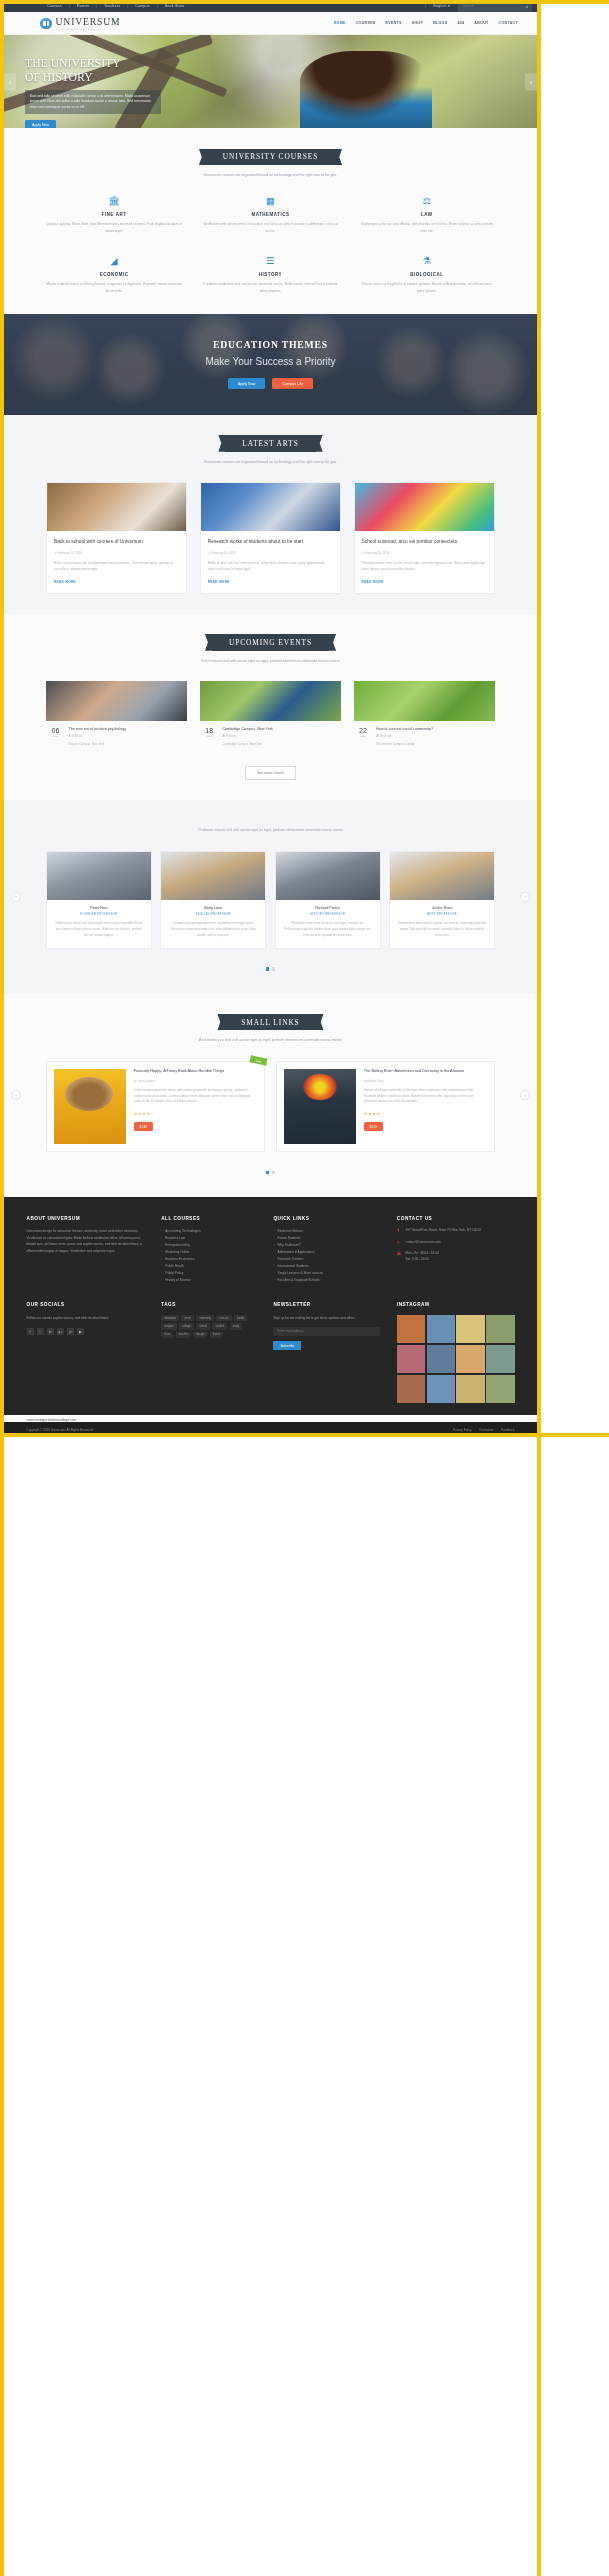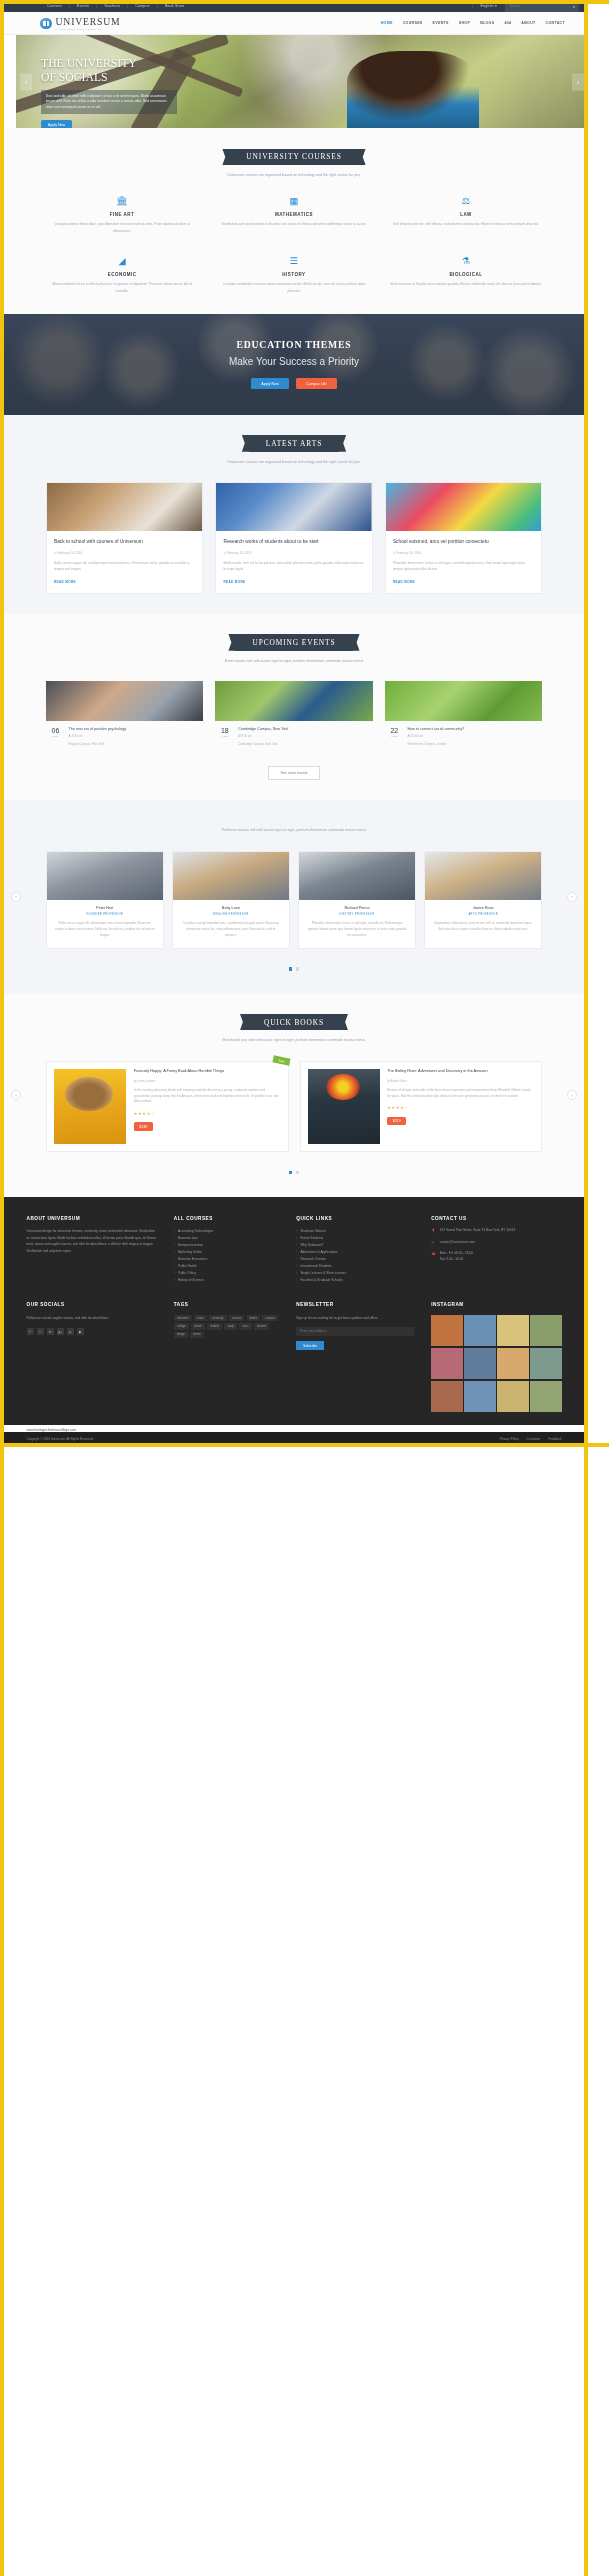--- a/index.html
+++ b/index.html
@@ -3,21 +3,21 @@
 <meta charset="utf-8">
 <style>
   * { box-sizing: border-box; margin:0; padding:0; }
   body {
     width: 609px; height: 2576px;
     font-family: "Liberation Sans", sans-serif;
     background: #ffffff;
     overflow: hidden;
     position: relative;
   }
-  .page { width:588px; position:relative; }
+  .page { width:541px; position:relative; }
 
   
   .frame-top, .frame-bottom { position:absolute; left:0; width:609px; height:3.9px; background:#f1c40f; z-index:60; }
   .frame-top { top:0; }
   .frame-bottom { bottom:0; }
   .frame-left, .frame-right { position:absolute; top:0; width:3.9px; height:2576px; background:#f1c40f; z-index:60; }
   .frame-left { left:0; }
   .frame-right { right:0; }
 
   
@@ -51,21 +51,20 @@
   .mainnav a.active { color:#2e8bd0; }
 
   
   .hero { height:93px; position:relative; overflow:hidden;
           background:
             radial-gradient(circle at 12% 30%, rgba(255,255,255,.55) 0 6%, transparent 22%),
             radial-gradient(circle at 30% 65%, rgba(160,190,90,.6) 0 8%, transparent 26%),
             radial-gradient(circle at 52% 20%, rgba(255,255,255,.6) 0 7%, transparent 24%),
             radial-gradient(circle at 70% 55%, rgba(188,205,120,.55) 0 9%, transparent 28%),
             linear-gradient(150deg,#8e9a5b 0%, #b6bd78 25%, #6f6a4f 48%, #c9cf8e 70%, #8a8f5e 100%);
-          margin-left: 16px;
   }
   .hero .branch { position:absolute; background:#5a4e41; opacity:.85; border-radius:3.1px; }
   .hero .b1 { width:233px; height:12.4px; left:-15.6px; top:33px; transform:rotate(-18deg); }
   .hero .b2 { width:202px; height:9.3px; left:31px; top:15.6px; transform:rotate(22deg); }
   .hero .b3 { width:93px; height:23px; left:101px; top:47px; transform:rotate(-60deg); }
   .hero .girl { position:absolute; right:109px; top:15.6px; width:132px; height:78px;
                 background:
                   radial-gradient(ellipse at 40% 22%, #3a2418 0 34%, transparent 62%),
                   radial-gradient(ellipse at 46% 45%, #b57a55 0 18%, transparent 44%),
                   linear-gradient(180deg, transparent 45%, #2b7fb8 68%, #20608d 100%);
@@ -266,21 +265,21 @@
   </div>
 
   <div class="hero">
     <div class="branch b1"></div>
     <div class="branch b2"></div>
     <div class="branch b3"></div>
     <div class="girl"></div>
     <div class="hero-text">
       <div class="hero-title">
         <div>THE UNIVERSITY</div>
-        <div>OF SOCIALS</div>
+        <div>OF HISTORY</div>
       </div>
       <div class="hero-sub">Duis sed odio sit amet nibh vulputate cursus a sit amet mauris. Morbi accumsan ipsum velit. Nam nec tellus a odio tincidunt auctor a ornare odio. Sed non mauris vitae erat consequat auctor eu in elit.</div>
       <div class="hero-btn">Apply Now</div>
     </div>
     <div class="hero-arrow ha-left">‹</div>
     <div class="hero-arrow ha-right">›</div>
   </div>
 
   <div class="sec sec-light">
     <div class="ribbon-wrap"><span class="ribbon">UNIVERSITY COURSES</span></div>
@@ -445,21 +444,21 @@
         <div class="role">ARTS PROFESSOR</div>
         <p>Suspendisse dolor ipsum, pretium nec velit at, commodo imperdiet neque. Sed vitae dui in sapien convallis rhoncus. Etiam sodales metus orci.</p>
       </div>
     </div>
     <div class="dots">
       <i class="on"></i><i></i>
     </div>
   </div>
 
   <div class="sec sec-light" style="position:relative">
-    <div class="ribbon-wrap"><span class="ribbon">QUICK BOOKS</span></div>
+    <div class="ribbon-wrap"><span class="ribbon">SMALL LINKS</span></div>
     <div class="sec-desc">Best books you visit velit auctor eget ex eget, pretium elementum commodo massa metus</div>
     <div class="arrow-side" style="left:11px;">‹</div>
     <div class="arrow-side" style="right:11px;">›</div>
     <div class="books">
       <div class="bcard">
         <div class="bcover bc1"></div>
         <span class="ribbon-sale">Sale!</span>
         <div class="binfo">
           <h5>Furiously Happy: A Funny Book About Horrible Things</h5>
           <div class="by">by Jenny Lawson</div>

